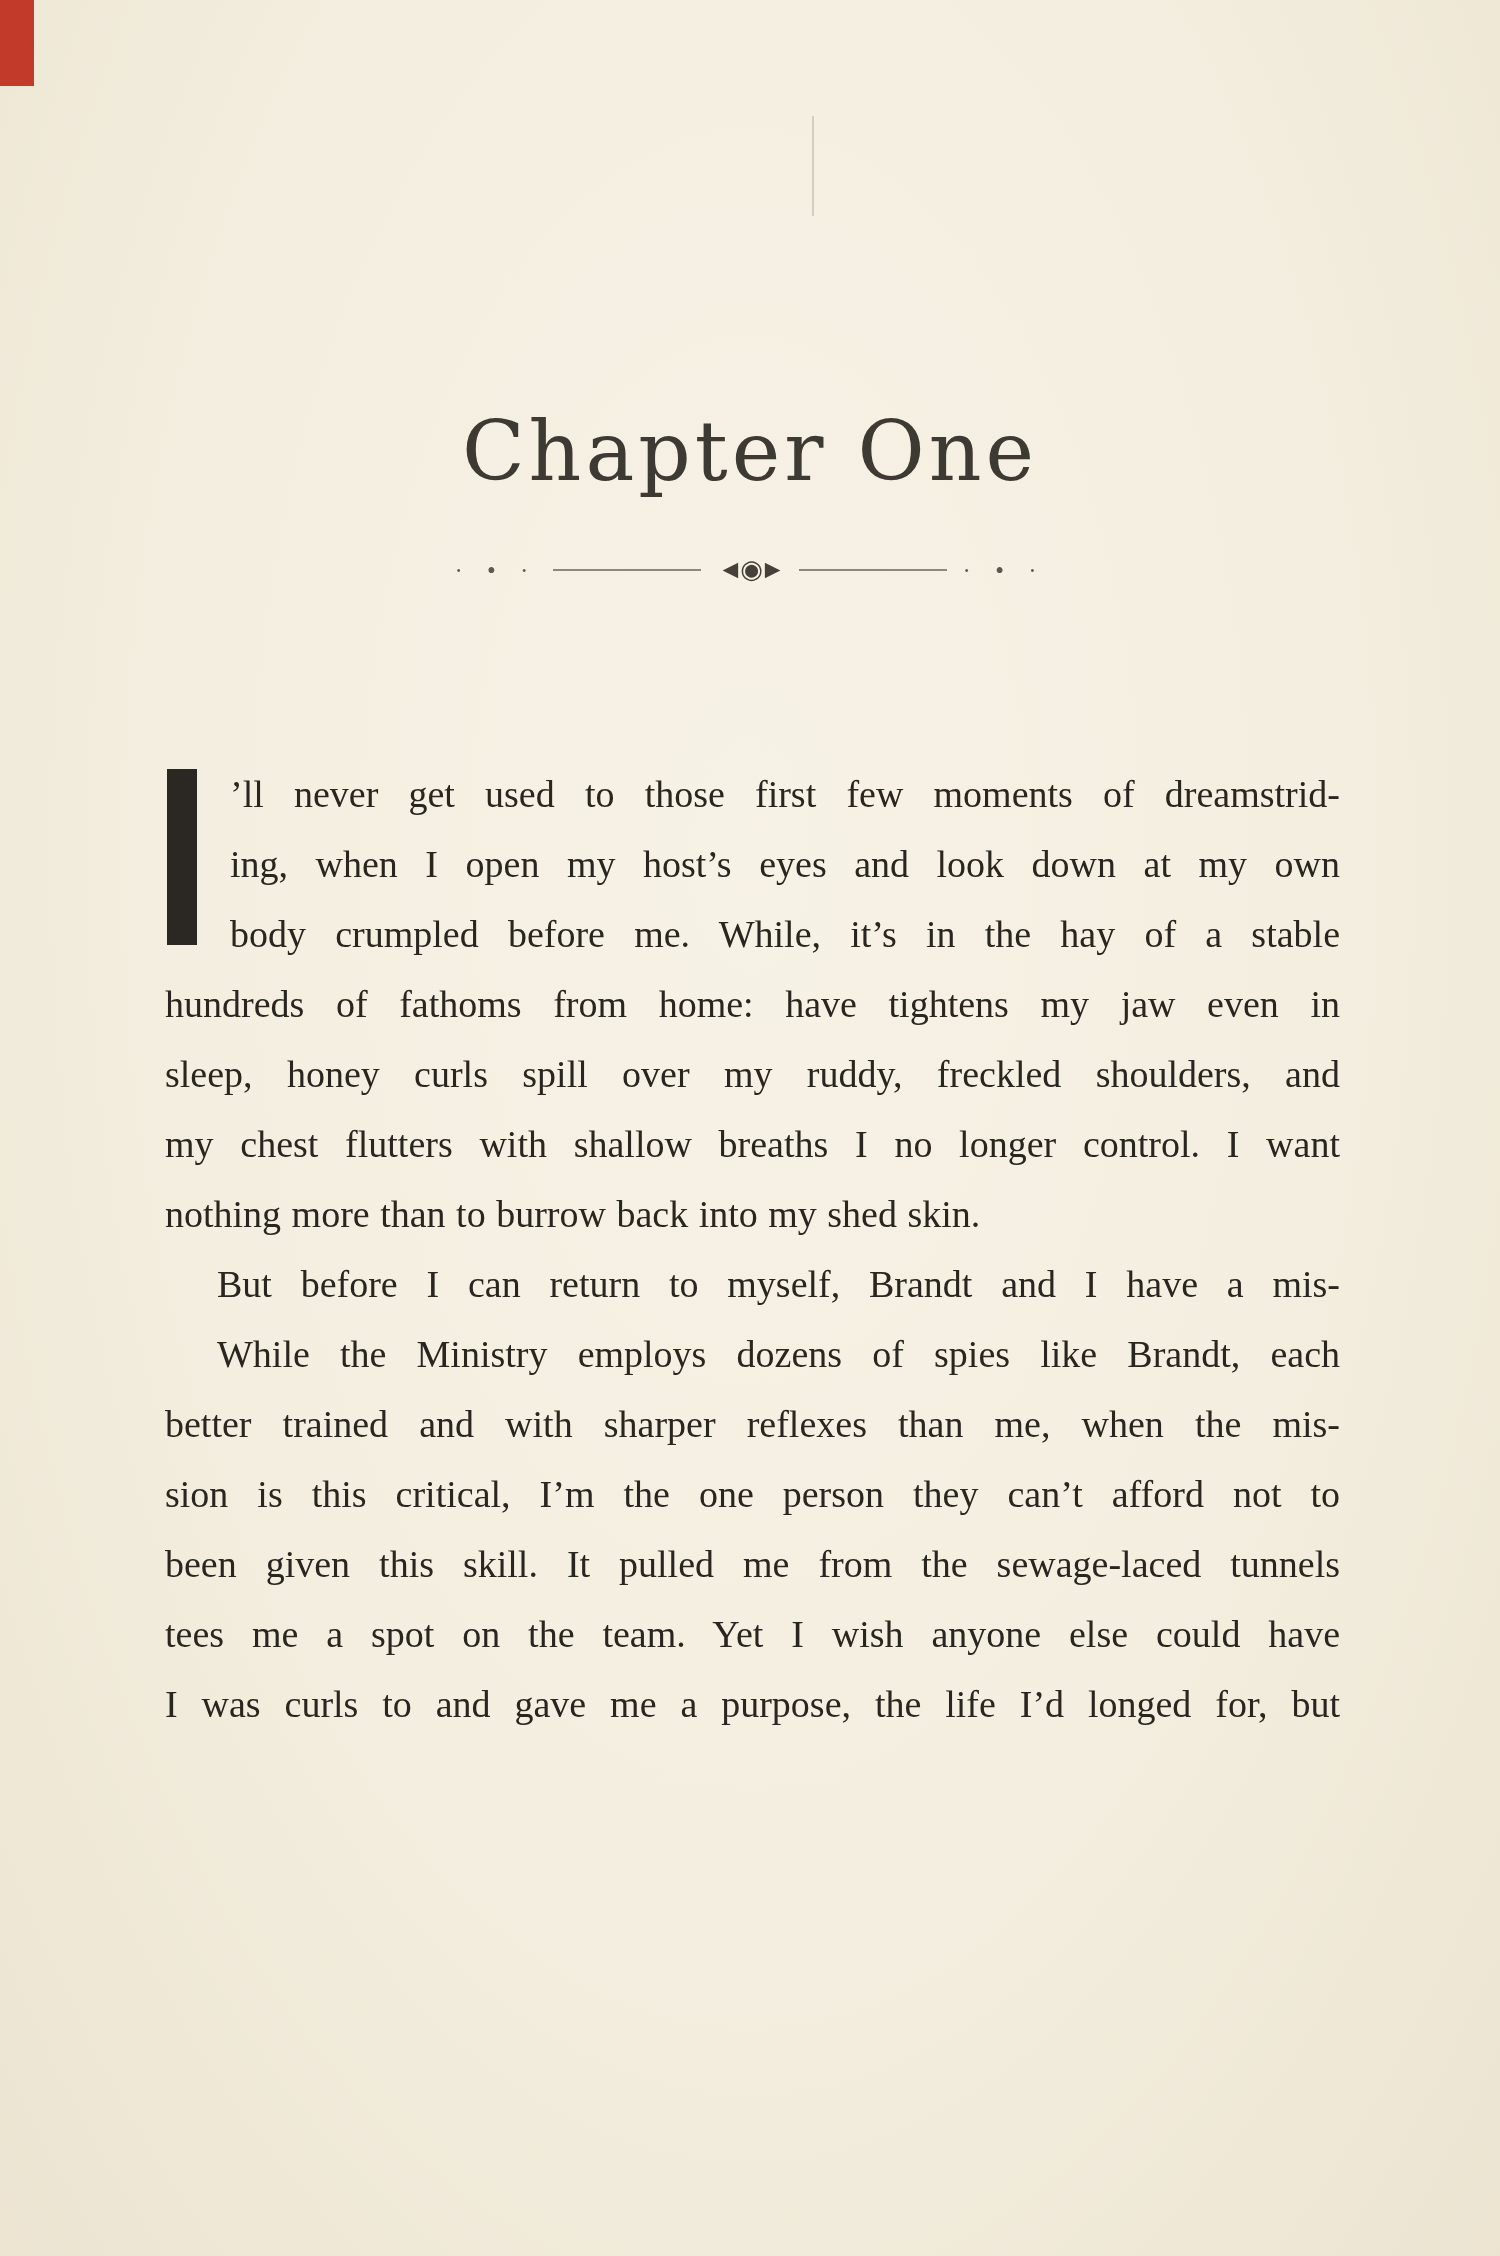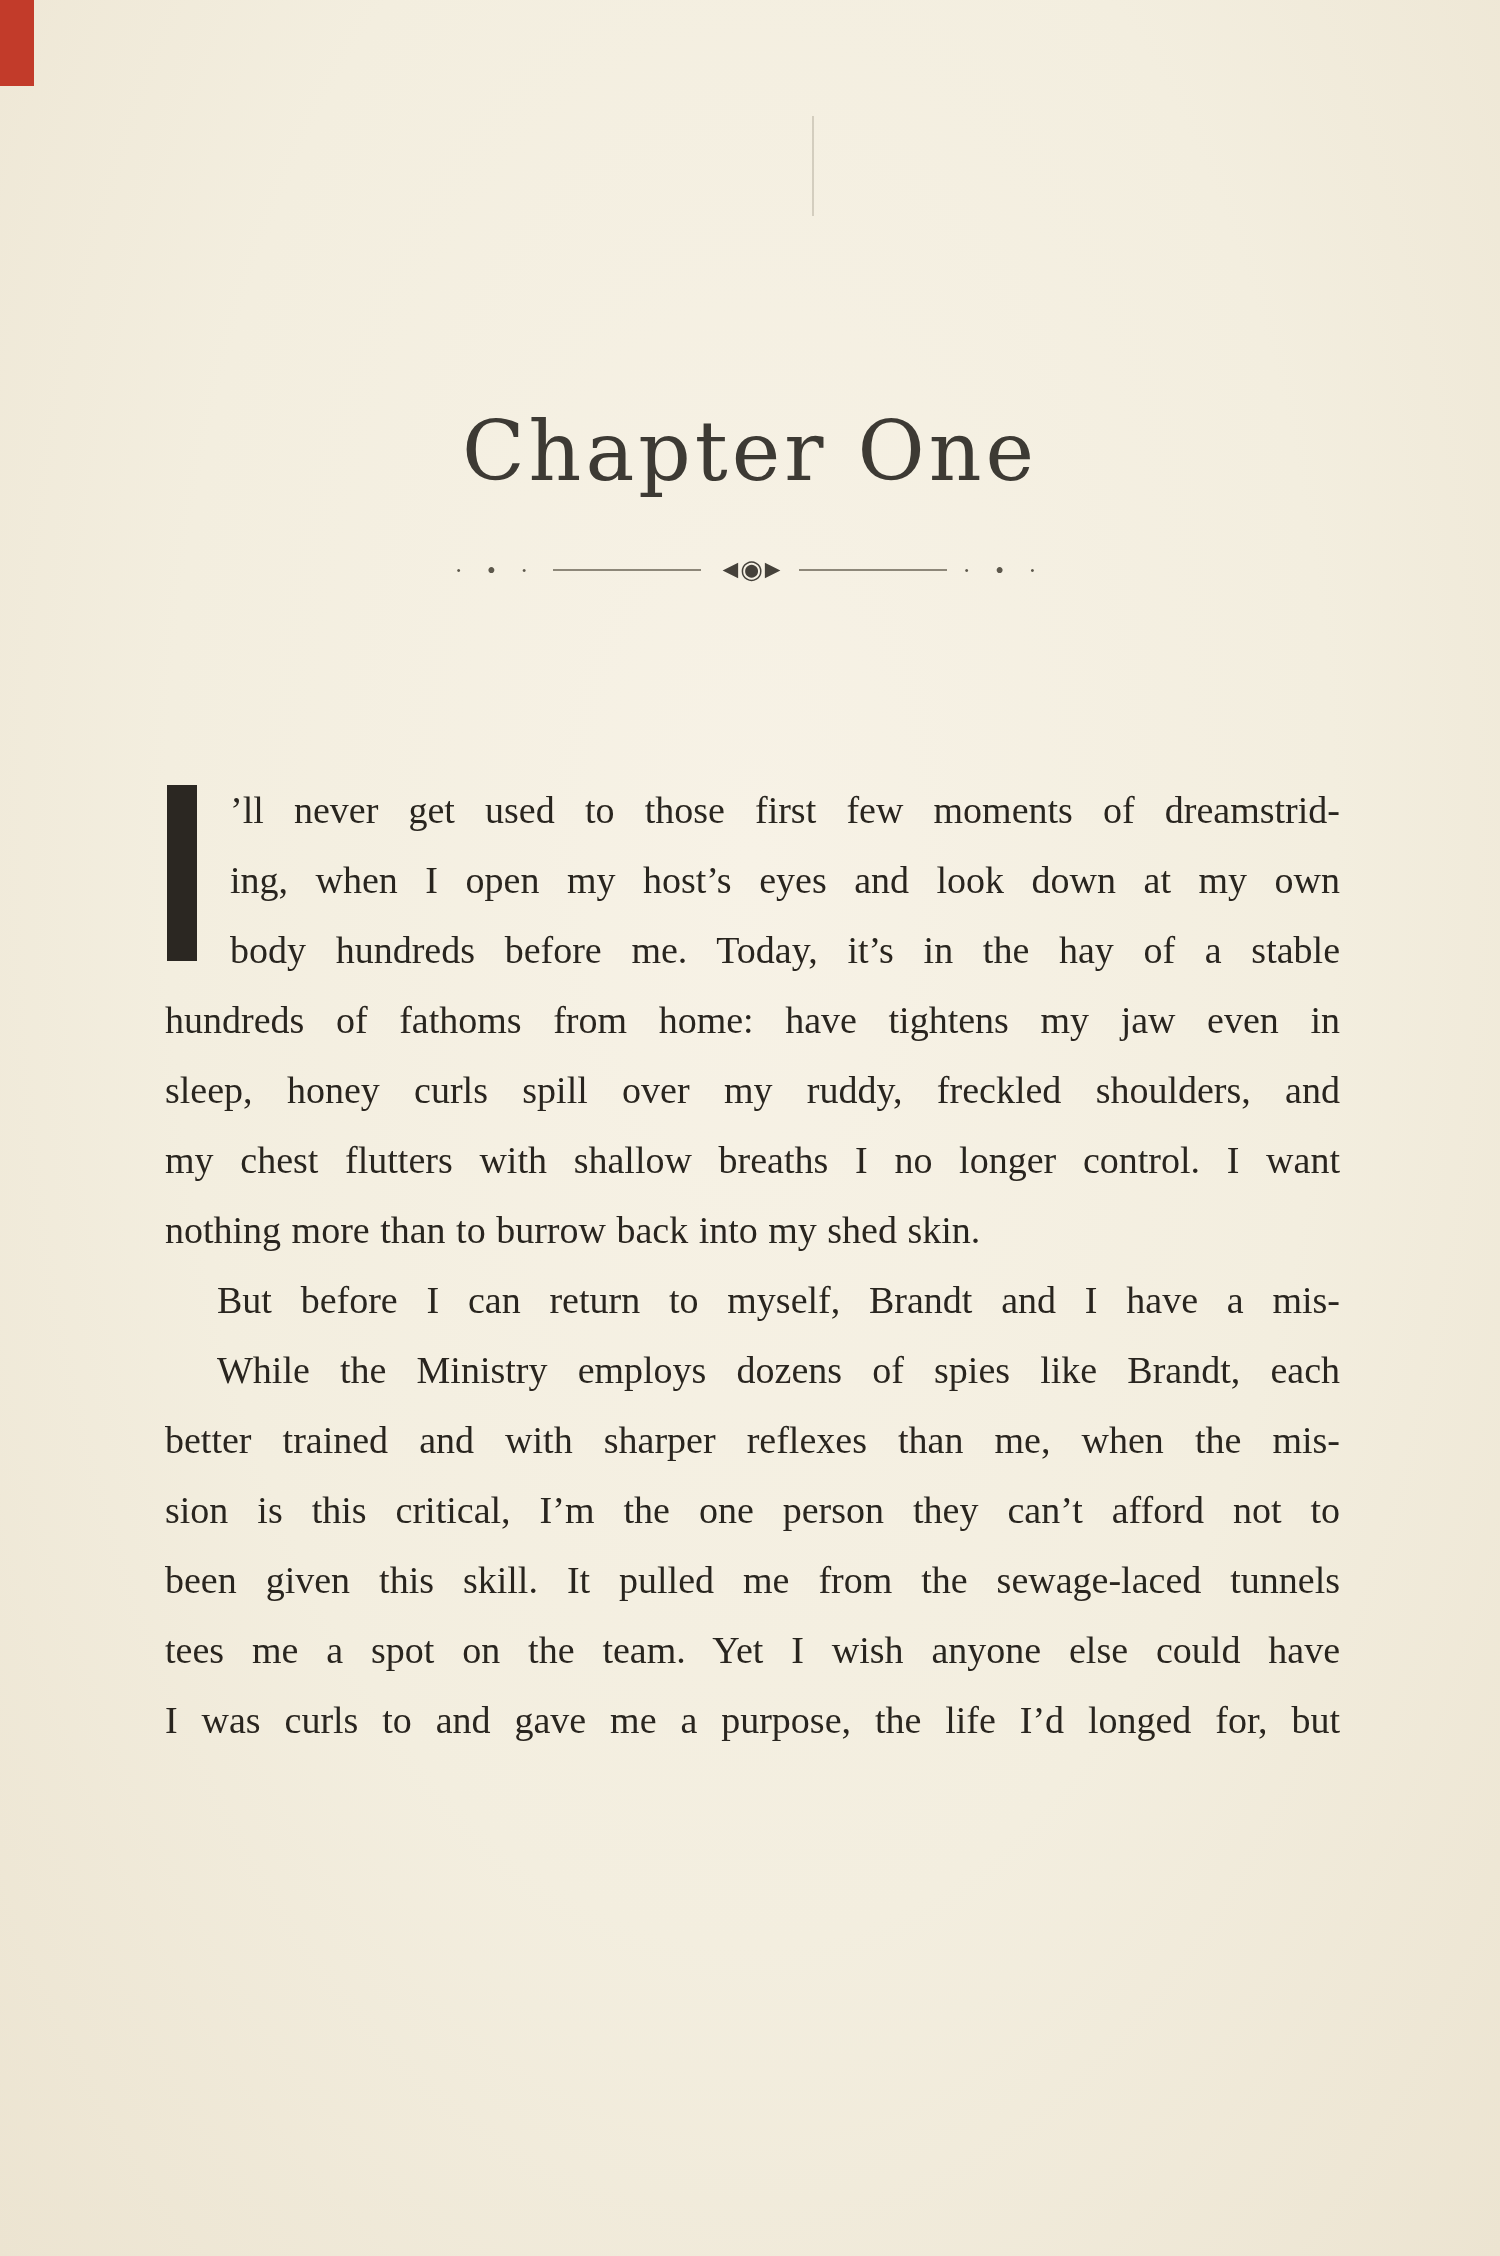--- a/index.html
+++ b/index.html
@@ -58,21 +58,21 @@
     line-height: 1;
   }
   .divider .ornament {
     font-size: 26px;
     letter-spacing: -3px;
     color: #45413a;
     line-height: 1;
   }
   .body-text {
     position: absolute;
-    top: 775px; left: 165px;
+    top: 759px; left: 165px;
     width: 1175px;
     font-size: 38px;
     line-height: 70px;
     color: #29251f;
     word-spacing: 1px;
   }
   .dropcap {
     float: left;
     width: 30px;
     height: 176px;
@@ -106,21 +106,21 @@
     <span class="ornament">◄◉►</span>
     <span class="rule"></span>
     <span class="dots">· • ·</span>
   </div>
 
   <div class="body-text">
     <div class="dropcap"><span class="dropcap-letter">I</span></div>
 
     <div class="line">’ll never get used to those first few moments of dreamstrid-</div>
     <div class="line">ing, when I open my host’s eyes and look down at my own</div>
-    <div class="line">body hundreds before me. Today, it’s in the hay of a stable</div>
+    <div class="line">body crumpled before me. While, it’s in the hay of a stable</div>
     <div class="line">hundreds of fathoms from home: have tightens my jaw even in</div>
     <div class="line">sleep, honey curls spill over my ruddy, freckled shoulders, and</div>
     <div class="line">my chest flutters with shallow breaths I no longer control. I want</div>
     <div class="line last">nothing more than to burrow back into my shed skin.</div>
 
     <div class="line indent">But before I can return to myself, Brandt and I have a mis-</div>
 
     <div class="line indent">While the Ministry employs dozens of spies like Brandt, each</div>
     <div class="line">better trained and with sharper reflexes than me, when the mis-</div>
     <div class="line">sion is this critical, I’m the one person they can’t afford not to</div>

